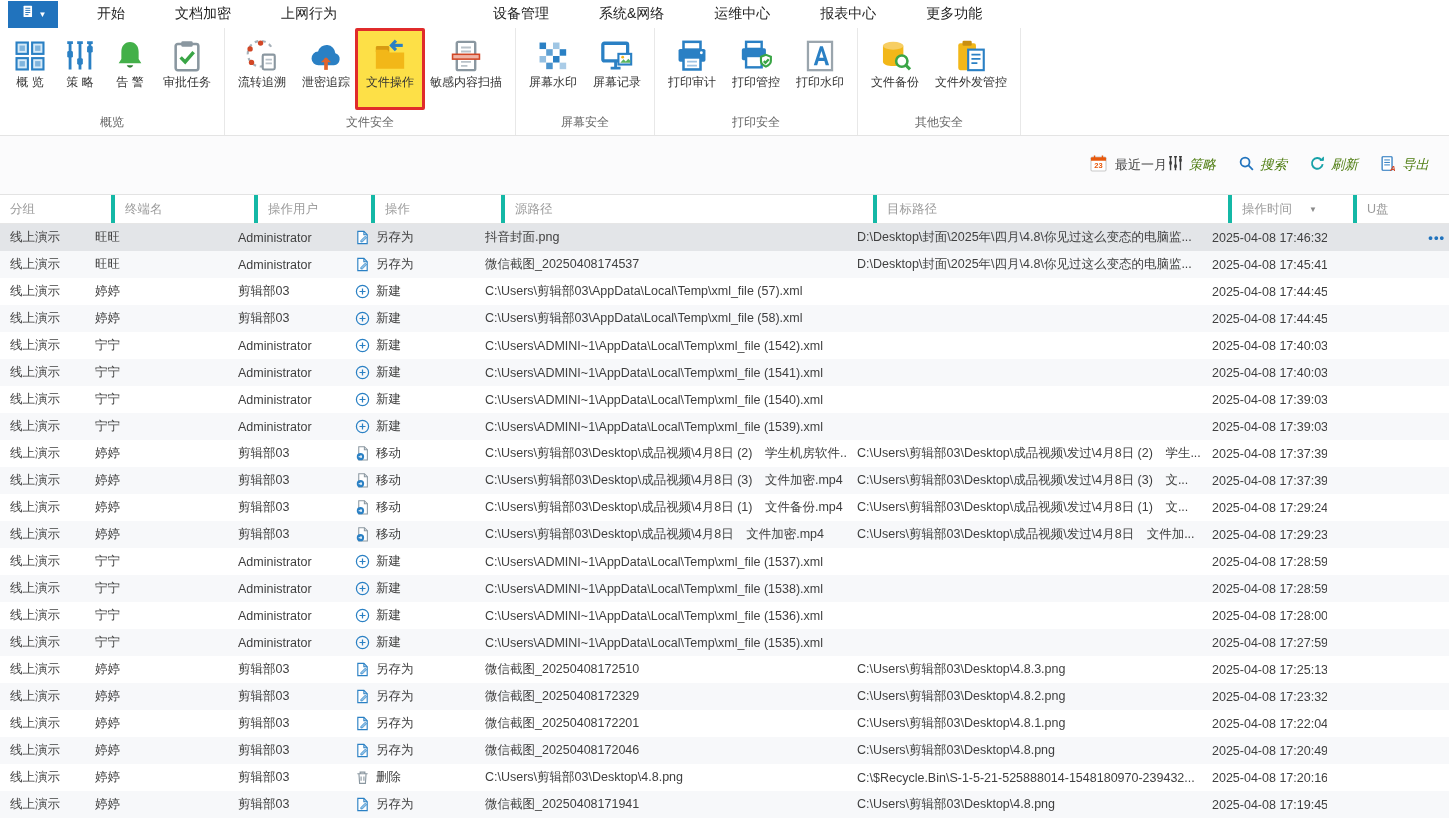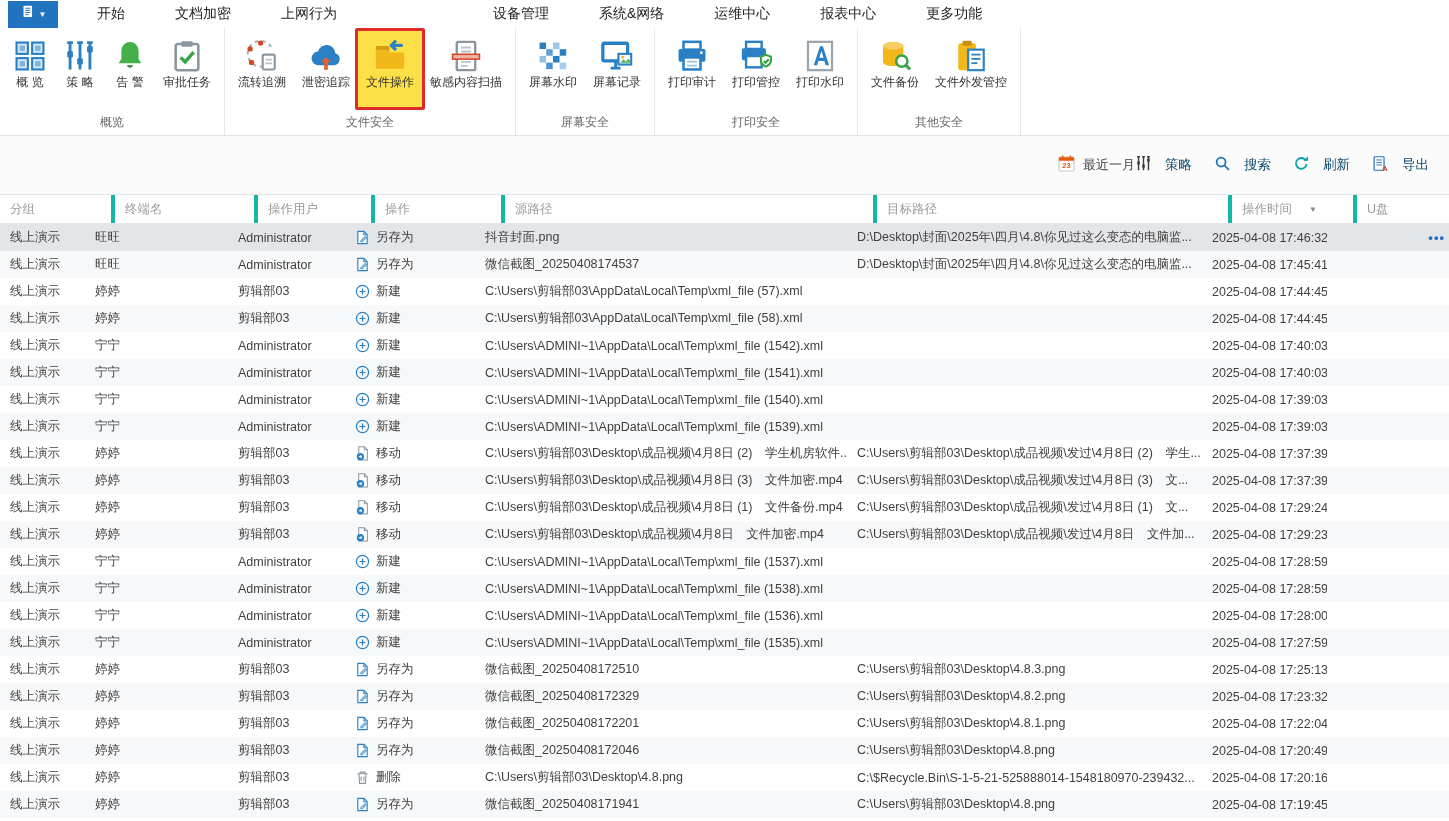--- a/index.html
+++ b/index.html
@@ -28,21 +28,21 @@
   .ricon svg { width:34px; height:34px; }
   .rlabel { font-size:12px; color:#333; white-space:nowrap; }
   .rgroup-label { text-align:center; font-size:12px; color:#666; padding:4px 0 6px; }
   .redbox { position:absolute; inset:-2px -3px 0 -3px; border:3px solid var(--annotation,#e02b2b); border-radius:2px; pointer-events:none; z-index:5; }
   
   .toolbar { height:59px; background:#fbfbfc; border-bottom:1px solid #e3e3e3;
     display:flex; align-items:center; justify-content:flex-end; padding:0 20px 0 24px; }
   .date-filter { display:flex; align-items:center; gap:7px; font-size:13px; color:#444; cursor:pointer; }
   .date-filter svg { width:19px; height:19px; }
   .toolbar-actions { display:flex; gap:22px; }
-  .taction { display:flex; align-items:center; gap:13px; font-size:13.5px; color:#0c4a6e; cursor:pointer; }
+  .taction { display:flex; align-items:center; gap:5px; font-size:13.5px; color:#4d7c0f; cursor:pointer;font-style:italic; }
   .taction svg { width:17px; height:17px; }
   
   .grid-row { display:grid; grid-template-columns:85px 143px 117px 130px 372px 355px 125px 100px 1fr; }
   .thead { height:29px; align-items:center; background:#fff; border-bottom:1px solid #e6e6e6; }
   .th { height:100%; display:flex; align-items:center; justify-content:space-between;
     padding:0 10px; font-size:12.5px; color:#9a9a9a; white-space:nowrap; overflow:hidden; }
   .th:not(:first-child) { border-left:4px solid #14b8a6;margin-left:26px; }
   .sort-ind { font-size:8px; color:#8a8a8a; margin-left:4px; cursor:pointer; }
   .row { height:27px; align-items:center; font-size:12.5px; cursor:default; }
   .row:nth-child(even) { background:#f7f8fa; }

